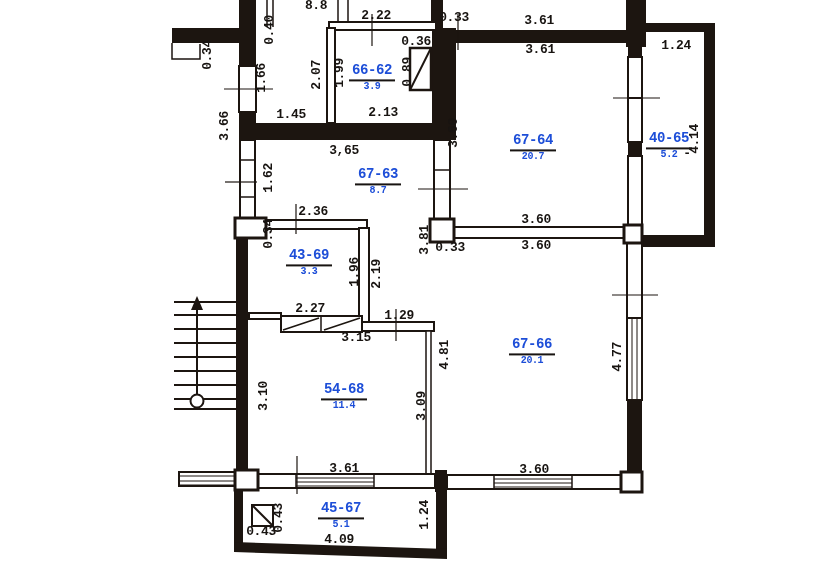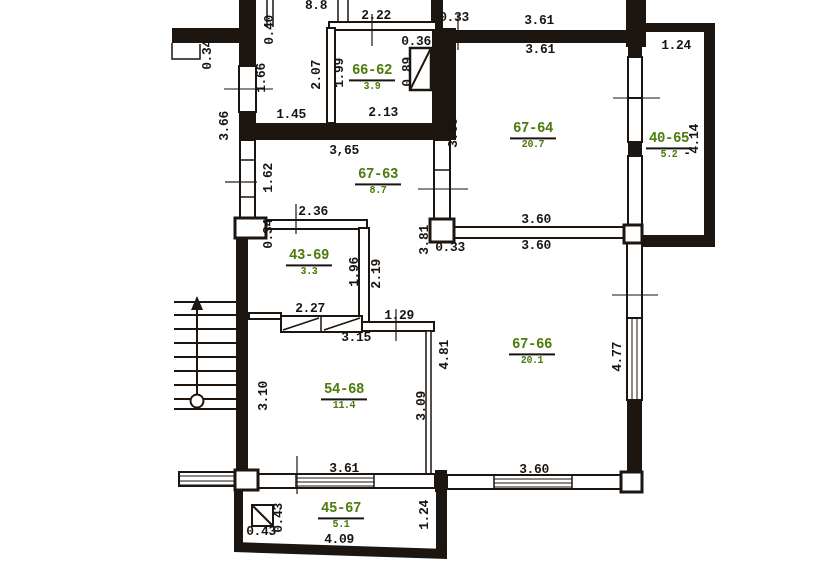--- a/index.html
+++ b/index.html
@@ -3,21 +3,21 @@
 <meta charset="utf-8">
 <style>
   html,body{margin:0;padding:0;background:#fff;}
   #stage{position:relative;width:819px;height:570px;background:#ffffff;overflow:hidden;
          font-family:Liberation Mono, monospace;margin-left:39px;}
   #plansvg{position:absolute;left:0;top:0;}
   .dim{position:absolute;transform:translate(-50%,-50%) scaleX(.96);
        font-weight:700;font-size:13.5px;letter-spacing:-0.4px;color:#181411;white-space:nowrap;
        line-height:1;}
   .dim.rot{transform:translate(-50%,-50%) rotate(-90deg) scaleX(.96);}
-  .room{position:absolute;transform:translate(-50%,-50%);text-align:center;color:#4d7c0f;}
+  .room{position:absolute;transform:translate(-50%,-50%);text-align:center;color:#1d4ed8;}
   .room .num{display:block;font-weight:700;font-size:14px;letter-spacing:-0.4px;line-height:1.05;
              border-bottom:2px solid #181411;padding:0 3px 1px;}
   .room .area{display:block;font-weight:700;font-size:10px;letter-spacing:-0.4px;line-height:1.05;
               padding-top:1px;}
 </style>
 </head>
 <body>
 
 <div id="stage">
 <svg id="plansvg" width="819" height="570" viewBox="0 0 819 570">
@@ -183,21 +183,21 @@
 <span class="dim rot" style="left:240px;top:518px">0.43</span>
 
 <div class="room" style="left:333px;top:78px">
   <span class="num">66-62</span>
   <span class="area">3.9</span>
 </div>
 <div class="room" style="left:339px;top:182px">
   <span class="num">67-63</span>
   <span class="area">8.7</span>
 </div>
-<div class="room" style="left:494px;top:136px">
+<div class="room" style="left:494px;top:148px">
   <span class="num">67-64</span>
   <span class="area">20.7</span>
 </div>
 <div class="room" style="left:630px;top:146px">
   <span class="num">40-65</span>
   <span class="area">5.2</span>
 </div>
 <div class="room" style="left:493px;top:352px">
   <span class="num">67-66</span>
   <span class="area">20.1</span>

